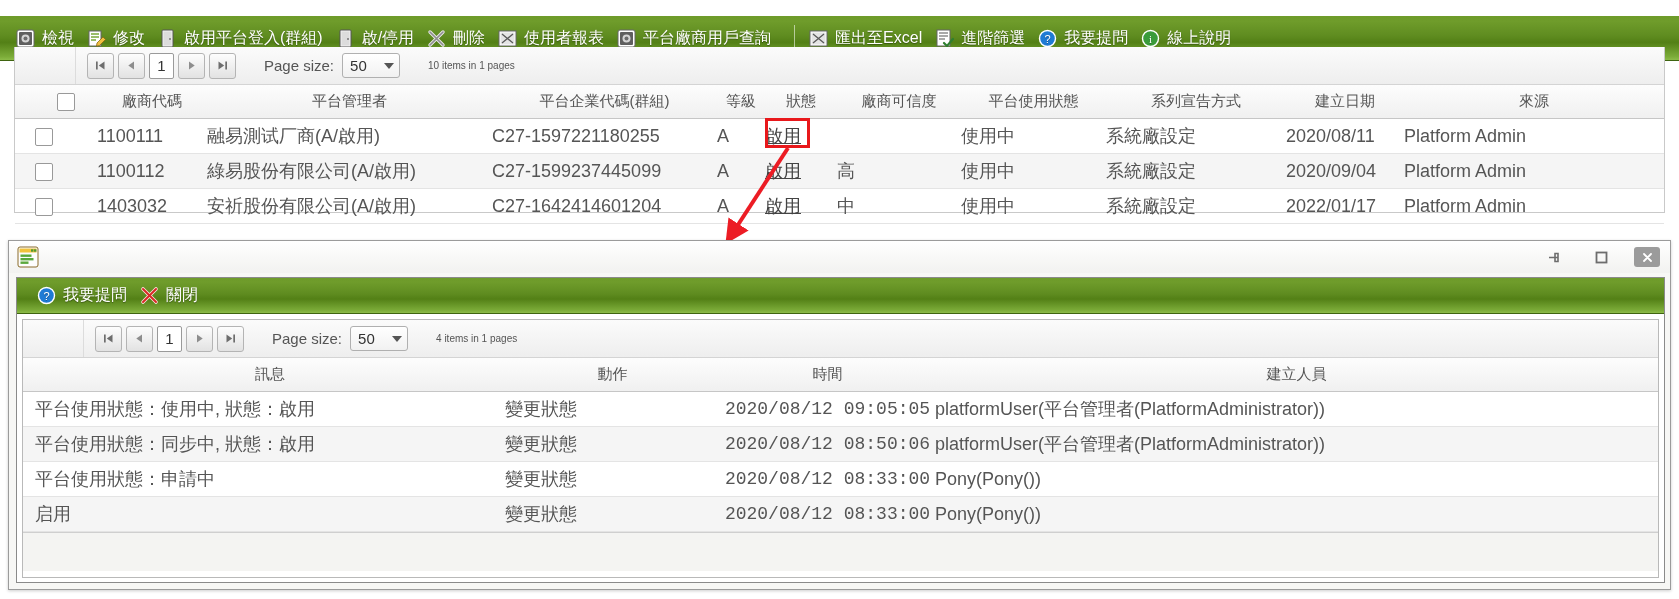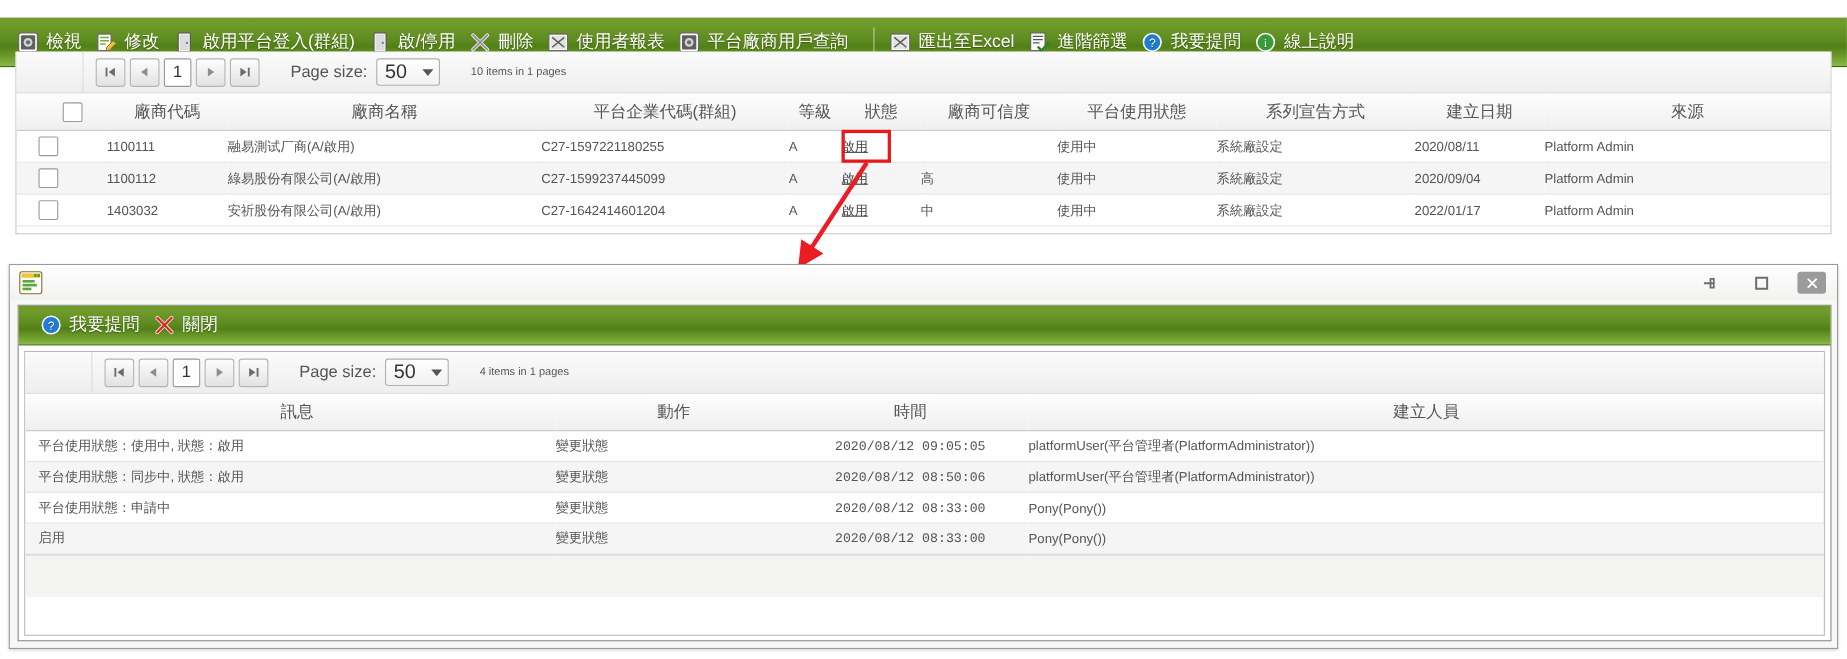--- a/index.html
+++ b/index.html
@@ -51,34 +51,34 @@
     width:23px;height:24px;border:1px solid #9a9a9a;background:#fff;border-radius:2px;
     display:flex;align-items:center;justify-content:center;
     font-size:15px;color:#333;cursor:text;
   }
   .pg-label{margin-left:28px;font-size:15px;color:#555;}
   .pg-select{
     margin-left:8px;width:58px;height:25px;
     border:1px solid #b0b0b0;border-radius:3px;
     background:linear-gradient(to bottom,#ffffff,#f1f1f1);
     display:flex;align-items:center;justify-content:space-between;
-    padding:0 5px 0 7px;box-sizing:border-box;font-size:18px;color:#333;cursor:pointer;
+    padding:0 5px 0 7px;box-sizing:border-box;font-size:15px;color:#333;cursor:pointer;
   }
   .caret{width:0;height:0;border-left:5px solid transparent;border-right:5px solid transparent;border-top:6px solid #555;}
   .pg-count{margin-left:28px;font-size:10px;color:#555;}
 
   table.grid{width:100%;border-collapse:collapse;table-layout:fixed;}
   table.grid th{
     font-weight:normal;font-size:15px;color:#555;text-align:center;
     padding:7px 0 7px 0;
     background:linear-gradient(to bottom,#fdfdfd,#f0f0f0);
     border-bottom:1px solid #c6c6c6;
   }
   table.grid td{
-    font-size:12px;color:#555;padding:5px 0;border-bottom:1px solid #e4e4e4;
+    font-size:18px;color:#555;padding:5px 0;border-bottom:1px solid #e4e4e4;
     white-space:nowrap;overflow:hidden;
   }
   tr.alt td{background:#f5f5f5;}
   .chk{
     width:16px;height:16px;border:1px solid #999;background:#fff;border-radius:2px;
     display:inline-block;vertical-align:middle;cursor:pointer;
   }
   .cell-link{color:#444;text-decoration:underline;cursor:pointer;}
 
   
@@ -278,21 +278,21 @@
       <span class="pg-count">10 items in 1 pages</span>
     </div>
 
     <table class="grid">
       <thead>
         <tr>
           <th class="c-chk">
             <span class="chk"></span>
           </th>
           <th class="c-code">廠商代碼</th>
-          <th class="c-name">廠商名稱</th>
+          <th class="c-name">平台管理者</th>
           <th class="c-ent">平台企業代碼(群組)</th>
           <th class="c-lvl">等級</th>
           <th class="c-sta">狀態</th>
           <th class="c-trust">廠商可信度</th>
           <th class="c-use">平台使用狀態</th>
           <th class="c-decl">系列宣告方式</th>
           <th class="c-date">建立日期</th>
           <th class="c-src">來源</th>
         </tr>
       </thead>

